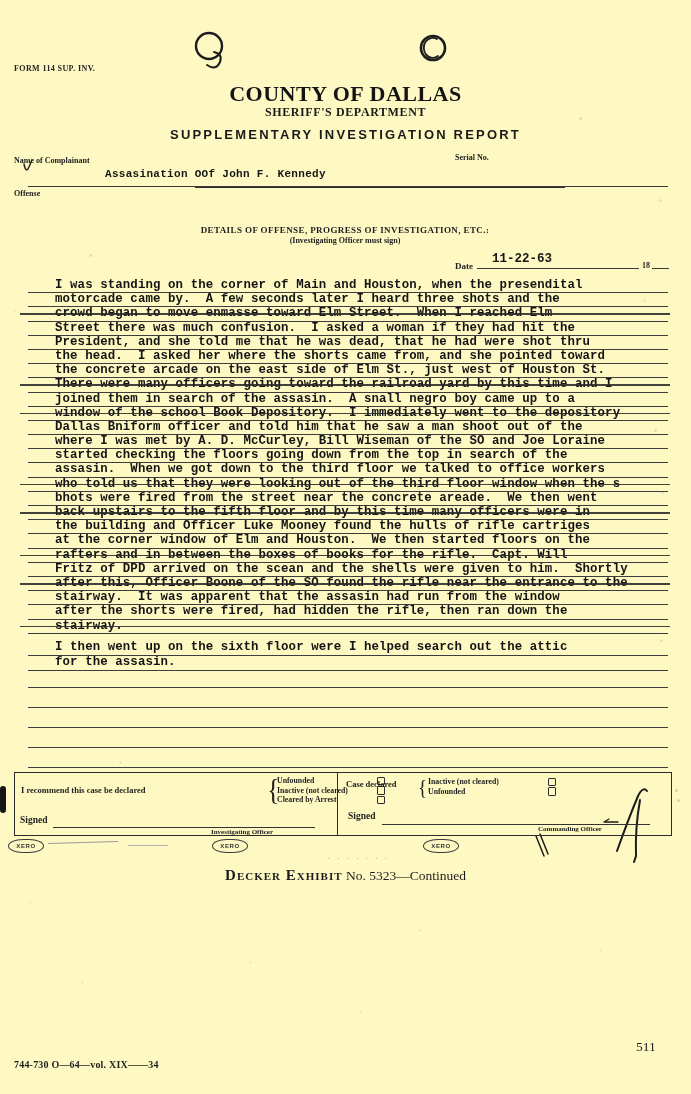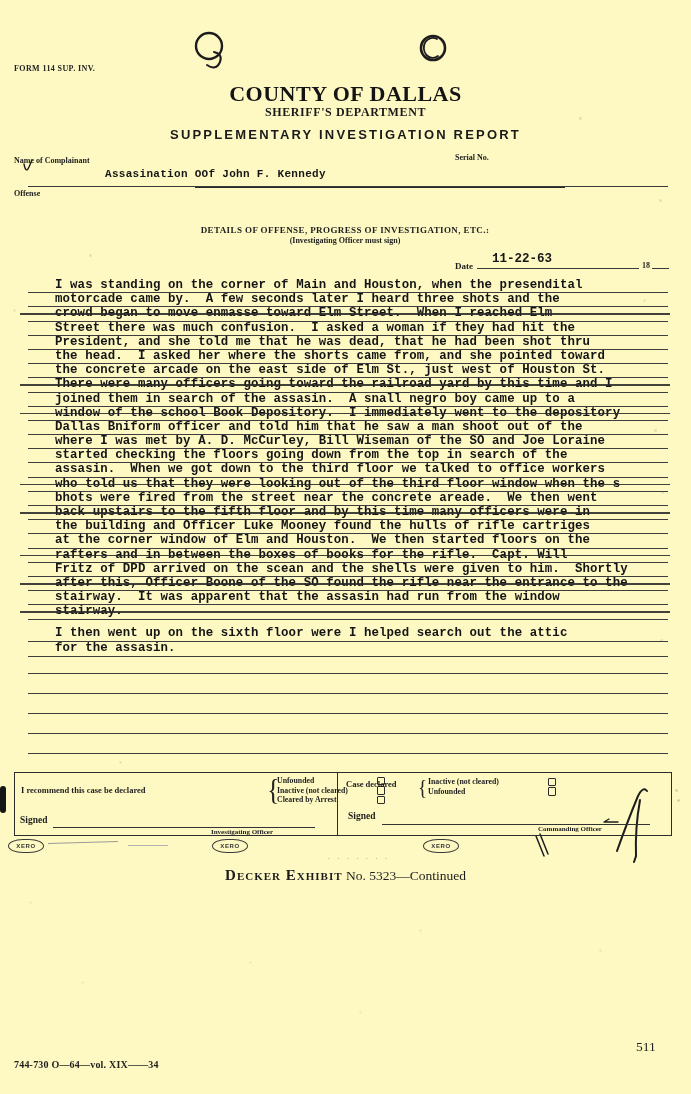--- a/index.html
+++ b/index.html
@@ -131,39 +131,40 @@
   <div class="abs rule-line date-rule"></div>
   <div class="abs date-year">18</div>
   <div class="abs rule-line date-year-rule"></div>
 
   <div class="abs body-flow">
     <div>
         <div class="bline">I was standing on the corner of Main and Houston, when the presendital</div>
         <div class="bline">motorcade came by.  A few seconds later I heard three shots and the</div>
         <div class="bline struck">crowd began to move enmasse toward Elm Street.  When I reached Elm</div>
         <div class="bline">Street there was much confusion.  I asked a woman if they had hit the</div>
-        <div class="bline">President, and she told me that he was dead, that he had been shot thru</div>
+        <div class="bline">President, and she told me that he was dead, that he had were shot thru</div>
         <div class="bline">the head.  I asked her where the shorts came from, and she pointed toward</div>
         <div class="bline">the concrete arcade on the east side of Elm St., just west of Houston St.</div>
         <div class="bline struck">There were many officers going toward the railroad yard by this time and I</div>
         <div class="bline">joined them in search of the assasin.  A snall negro boy came up to a</div>
         <div class="bline struck">window of the school Book Depository.  I immediately went to the depository</div>
         <div class="bline">Dallas Bniform officer and told him that he saw a man shoot out of the</div>
         <div class="bline">where I was met by A. D. McCurley, Bill Wiseman of the SO and Joe Loraine</div>
         <div class="bline">started checking the floors going down from the top in search of the</div>
         <div class="bline">assasin.  When we got down to the third floor we talked to office workers</div>
         <div class="bline struck">who told us that they were looking out of the third floor window when the s</div>
         <div class="bline">bhots were fired from the street near the concrete areade.  We then went</div>
         <div class="bline struck">back upstairs to the fifth floor and by this time many officers were in</div>
         <div class="bline">the building and Officer Luke Mooney found the hulls of rifle cartriges</div>
         <div class="bline">at the corner window of Elm and Houston.  We then started floors on the</div>
         <div class="bline struck">rafters and in between the boxes of books for the rifle.  Capt. Will</div>
         <div class="bline">Fritz of DPD arrived on the scean and the shells were given to him.  Shortly</div>
         <div class="bline struck">after this, Officer Boone of the SO found the rifle near the entrance to the</div>
         <div class="bline">stairway.  It was apparent that the assasin had run from the window</div>
+        <div class="bline">after the shorts were fired, had hidden the rifle, then ran down the</div>
         <div class="bline struck">stairway.</div>
       </div>
     <div class="spacer"></div>
     <div>
         <div class="bline tall">I then went up on the sixth floor were I helped search out the attic</div>
         <div class="bline tall">for the assasin.</div>
       </div>
     <div>
         <div class="blankline"></div>
       </div>

